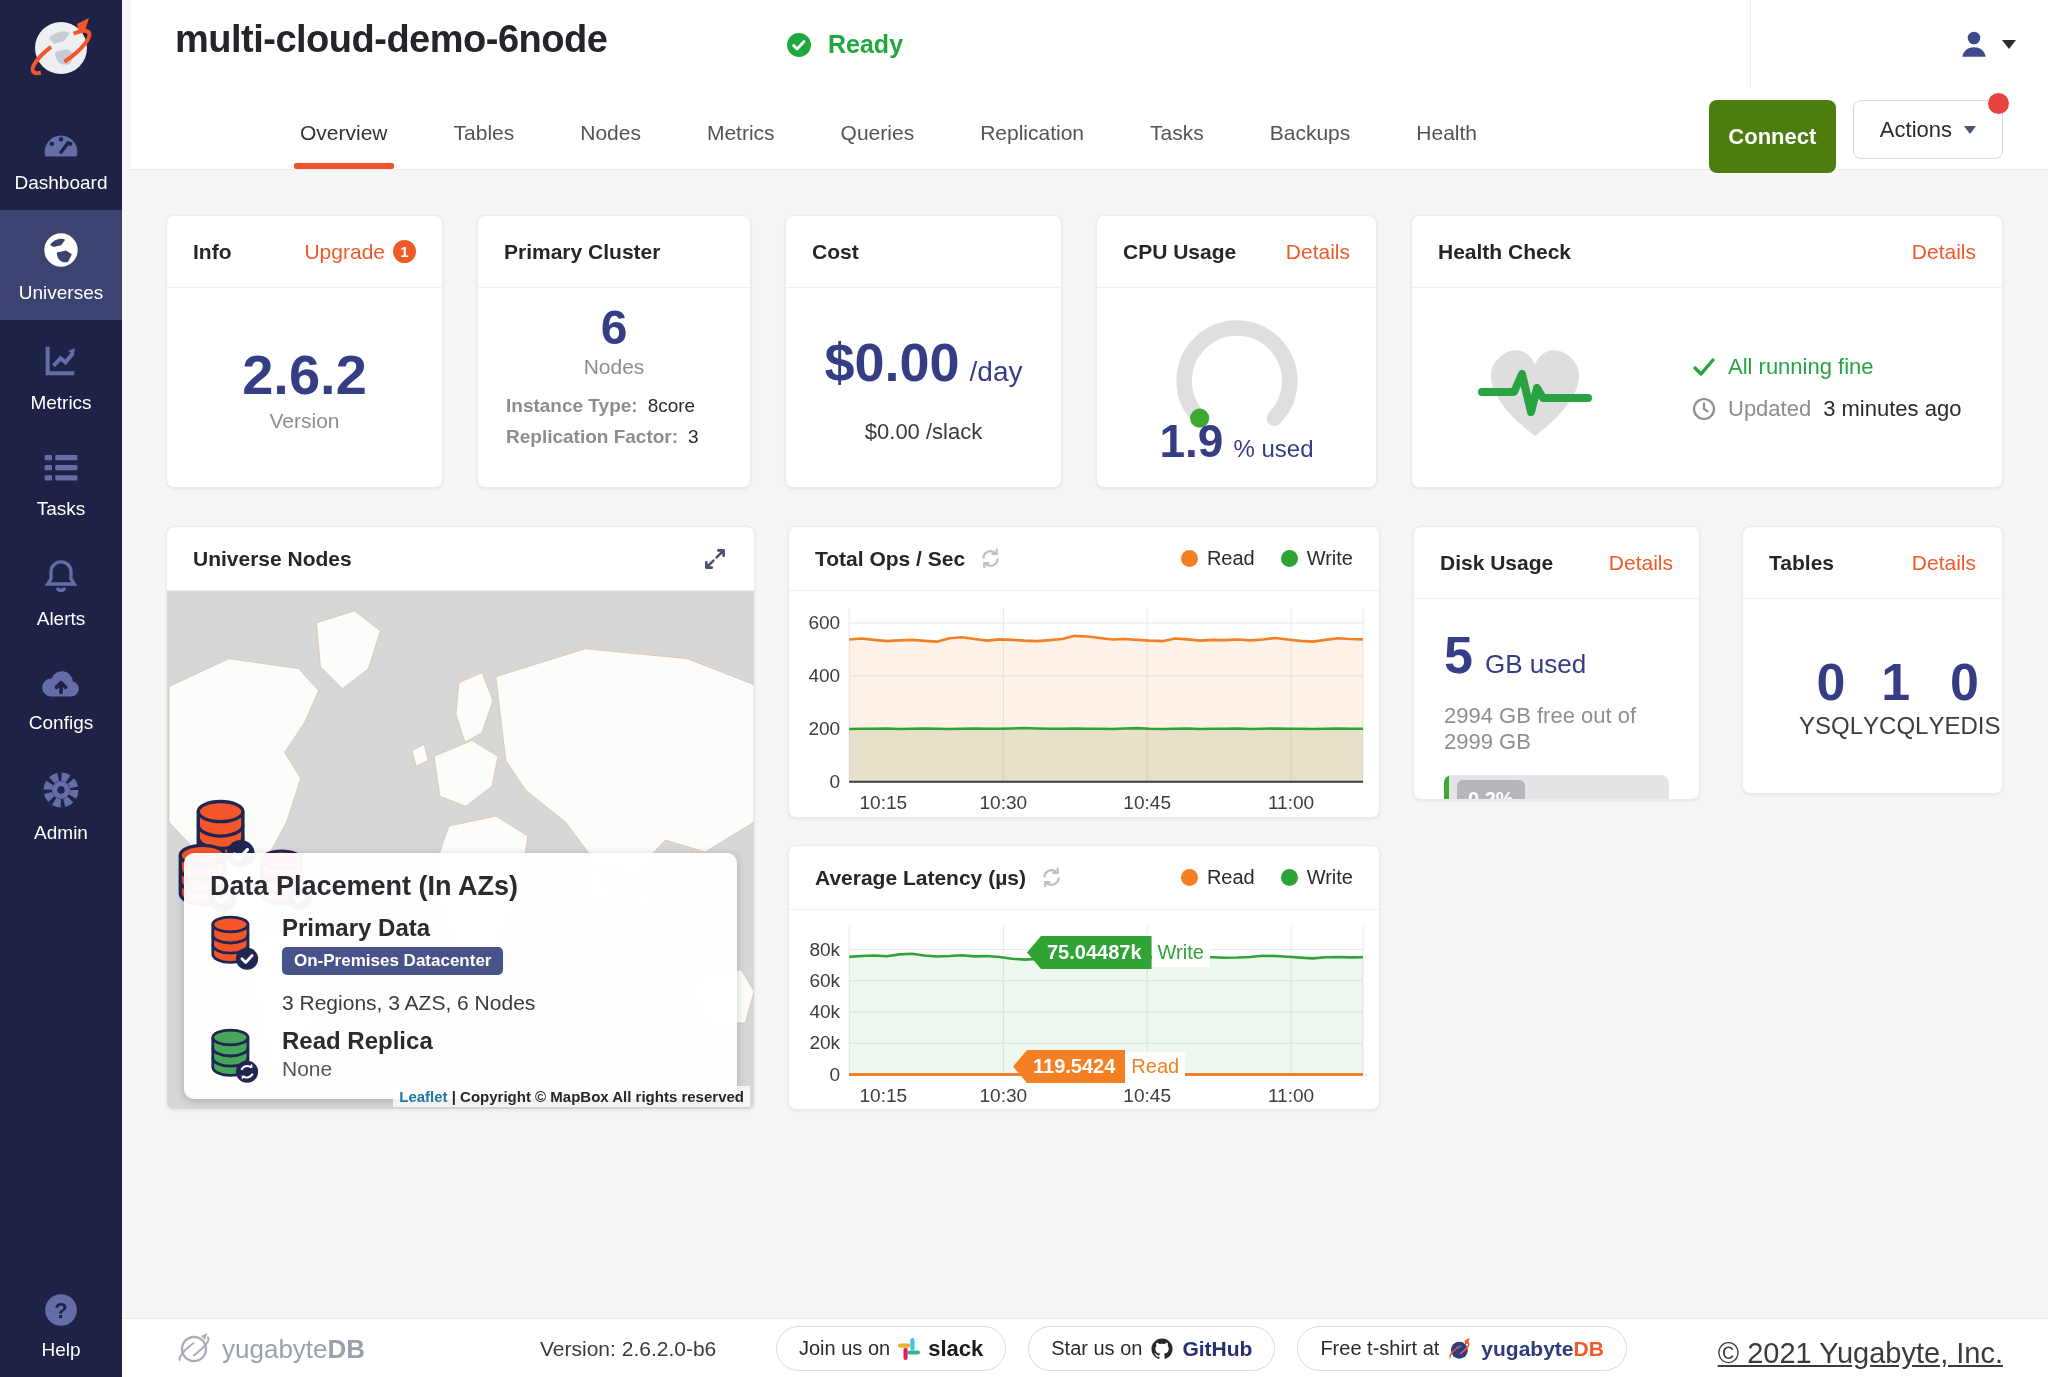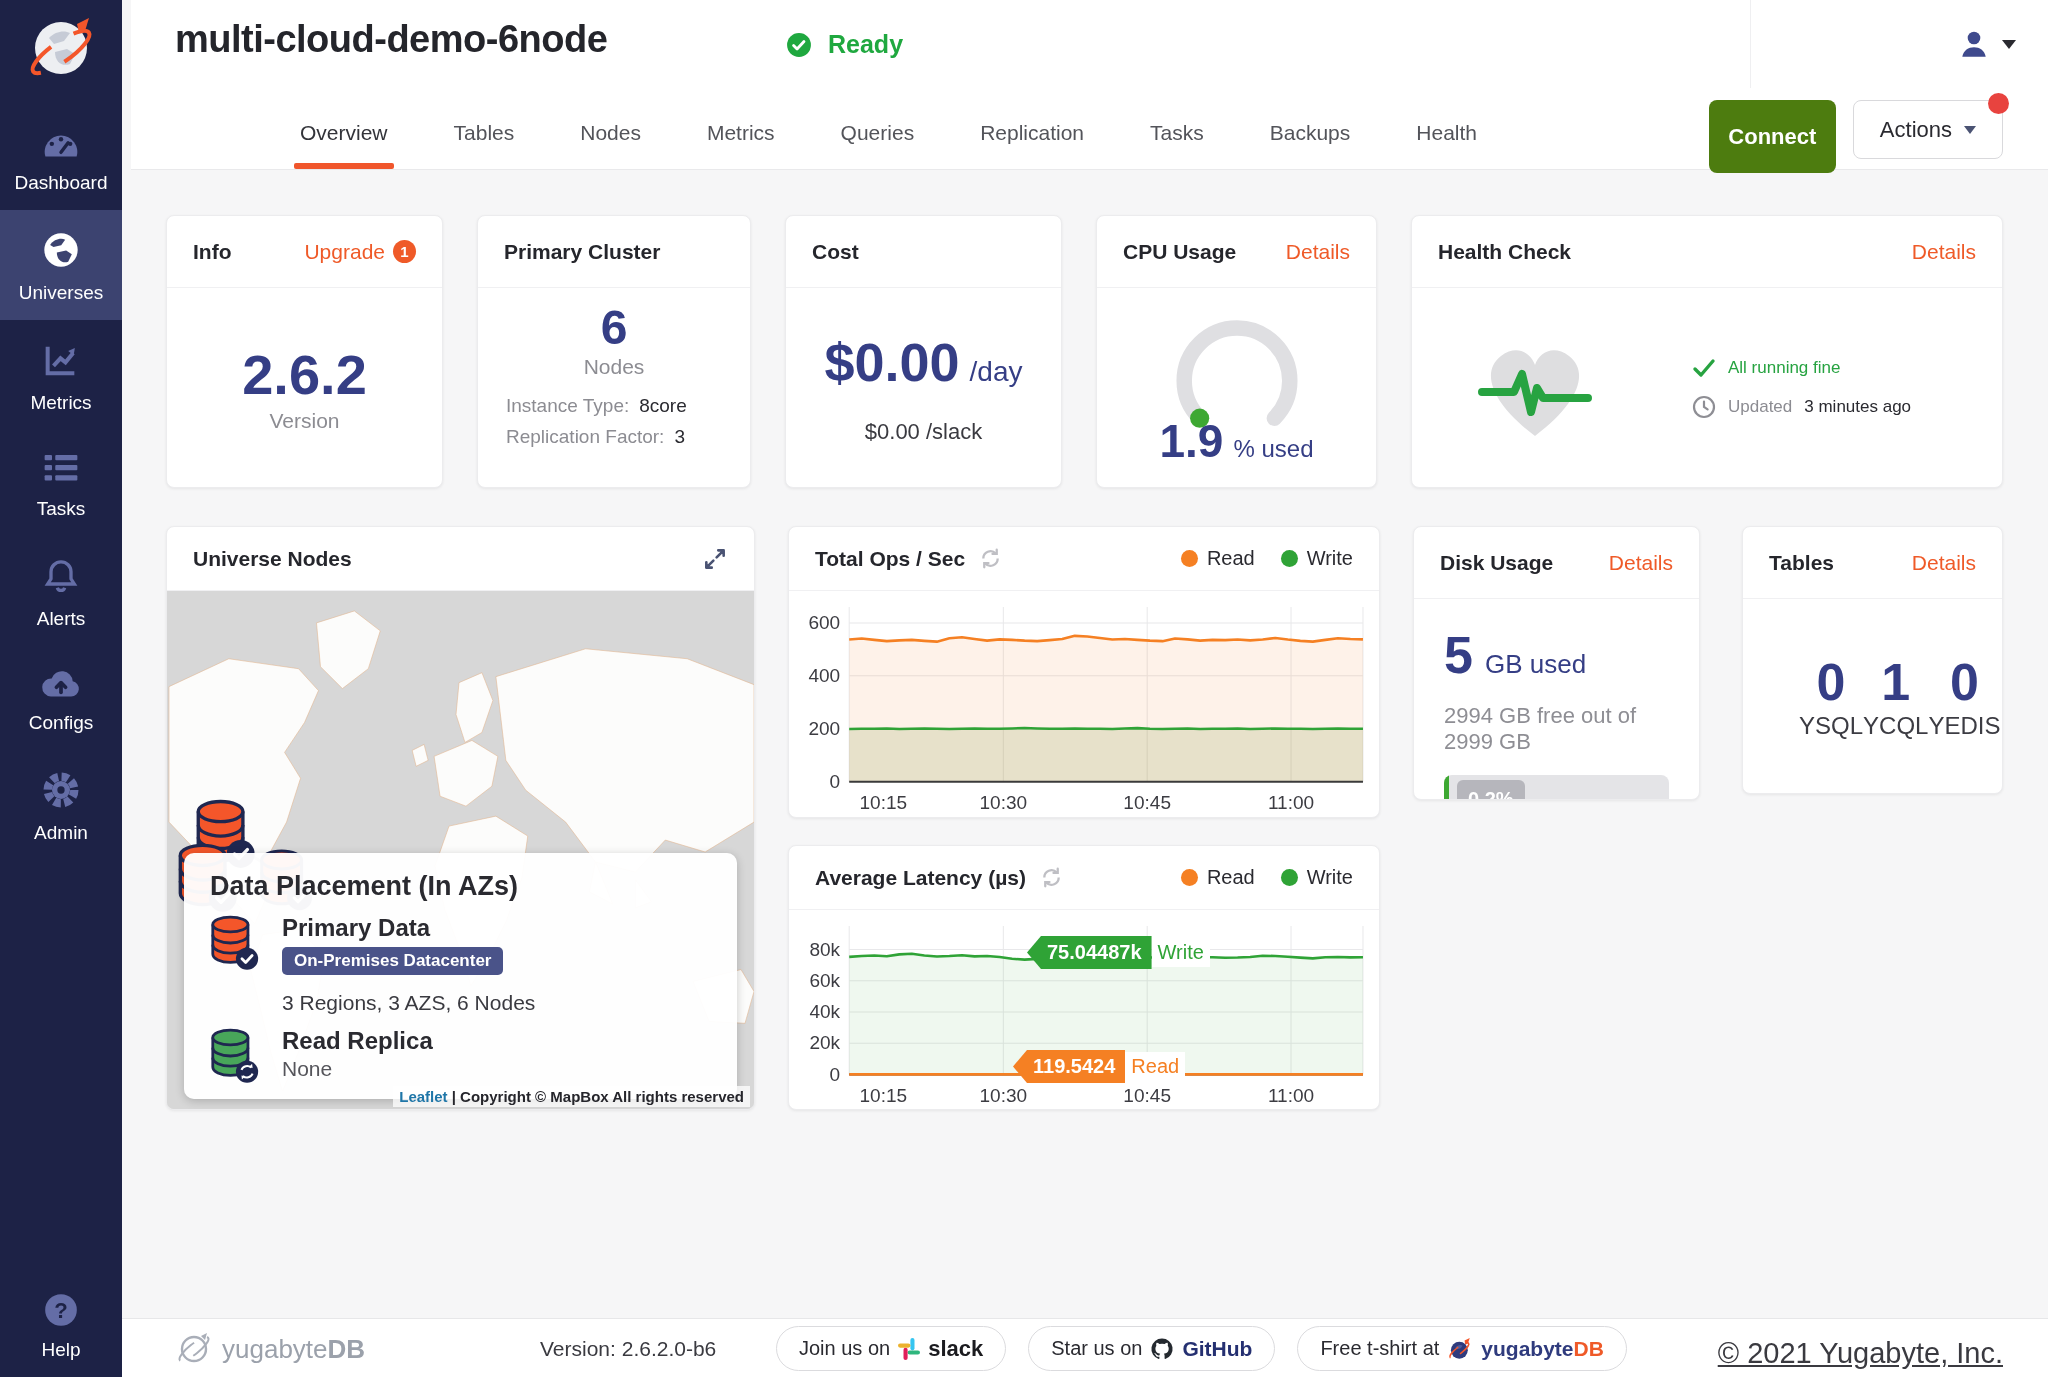--- a/index.html
+++ b/index.html
@@ -60,35 +60,35 @@
   .upgrade{display:flex;align-items:center;gap:8px;cursor:pointer;}
   .upgrade .u{color:#EF5A28;font-size:21px;}
   .u-badge{width:23px;height:23px;border-radius:50%;background:#EF5A28;color:#fff;font-size:15px;font-weight:bold;
            display:flex;align-items:center;justify-content:center;}
 
   .pc-body{padding-top:12px;}
   .pc-val{font-size:48px;text-align:center;}
   .pc-lbl{font-size:21px;text-align:center;margin-top:0px;}
   .pc-rows{margin:16px 0 0 28px;display:flex;flex-direction:column;gap:9px;}
   .pc-row{font-size:19px;display:flex;}
-  .pc-row .l{color:#8C8C92;}
+  .pc-row .l{color:#8C8C92;font-weight:bold;}
   .pc-row .v{color:#2A2A30;margin-left:10px;}
 
   .cost-line1{display:flex;align-items:baseline;gap:10px;}
   .cost-val{font-size:54px;}
   .cost-unit{font-size:28px;color:#353E85;}
   .cost-line2{font-size:22px;color:#3A3A40;margin-top:26px;}
 
   .cpu-num{display:flex;align-items:baseline;gap:10px;margin-top:-16px;}
   .cpu-val{font-size:46px;}
   .cpu-unit{font-size:24px;color:#353E85;}
 
   .health-body{display:flex;align-items:center;height:100%;padding-left:62px;gap:96px;}
   .hc-rows{display:flex;flex-direction:column;gap:16px;}
-  .hc-row{display:flex;align-items:center;gap:12px;font-size:17px;}
+  .hc-row{display:flex;align-items:center;gap:12px;font-size:22px;}
   .hc-ok{color:#27A341;}
   .hc-upd-l{color:#8C8C92;}
   .hc-upd-v{color:#2A2A30;font-weight:500;}
 
   
   .map-h{height:64px;}
   .map-body{flex:1;position:relative;background:#D7D7D7;}
   .map-svg{position:absolute;inset:0;width:100%;height:100%;}
   .dp-panel{position:absolute;left:17px;right:17px;bottom:10px;background:rgba(255,255,255,.96);
             border-radius:10px;box-shadow:0 2px 10px rgba(0,0,0,.20);padding:18px 26px 14px;}

